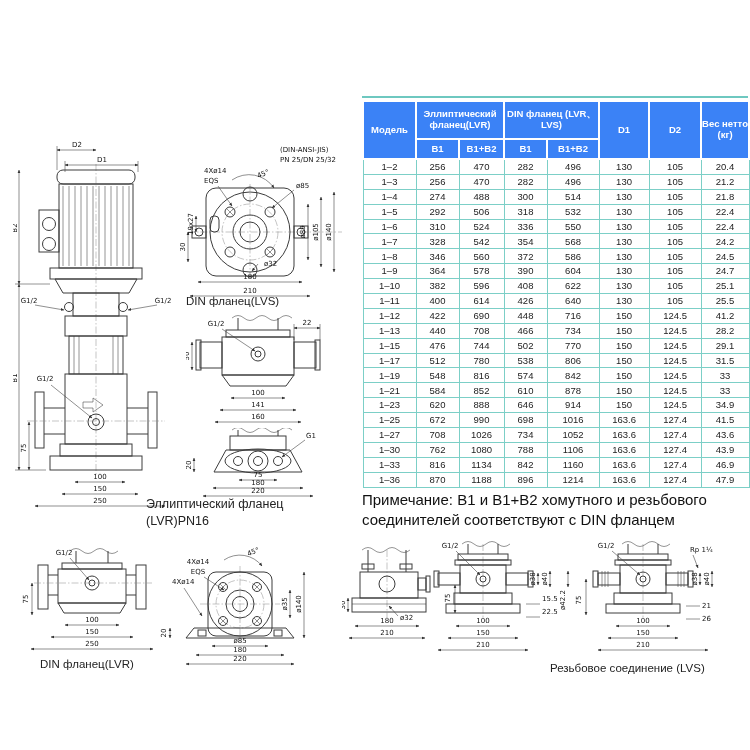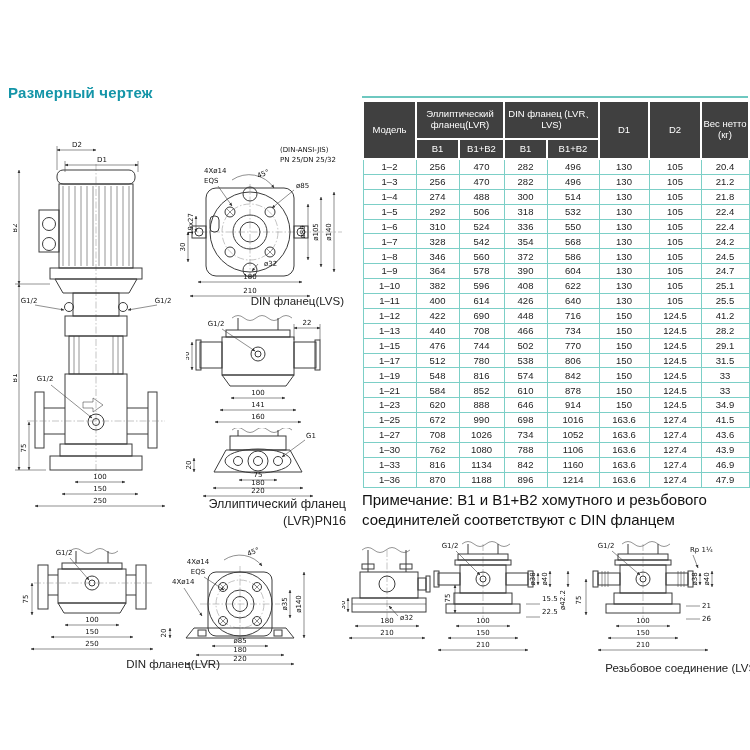--- a/index.html
+++ b/index.html
@@ -1,25 +1,25 @@
 <!DOCTYPE html>
 <html><head>
 <meta charset="utf-8">
 <style>
   html,body{margin:0;padding:0;background:#fff}
   .page{position:relative;width:750px;height:750px;background:#fff;font-family:"Liberation Sans",sans-serif;overflow:hidden}
   .title{position:absolute;left:8px;top:84px;margin:0;font-size:15px;font-weight:bold;color:#1495a8;letter-spacing:.2px}
   .table-wrap{position:absolute;left:362px;top:96px;width:386px;border-top:2px solid #6ec8c0;padding-top:2px}
   .spec-table{border-collapse:collapse;table-layout:fixed;width:386px}
-  .spec-table th{background:#404040;color:#fff;font-size:9.5px;font-weight:normal;border:2px solid #fff;padding:1px 0;line-height:1.15;text-align:center;vertical-align:middle}
+  .spec-table th{background:#3b82f6;color:#fff;font-size:9.5px;font-weight:bold;border:2px solid #fff;padding:1px 0;line-height:1.15;text-align:center;vertical-align:middle}
   .spec-table thead tr:first-child th{height:34px}
   .spec-table thead tr:nth-child(2) th{height:16px}
   .spec-table td{border:1px solid #7ccfc7;text-align:center;font-size:9.5px;color:#222;height:13.9px;padding:0;line-height:1;vertical-align:middle}
   .note{position:absolute;left:362px;top:490px;width:380px;font-size:15px;color:#111;line-height:1.3}
-  .caption{position:absolute;text-align:right;font-size:11.5px;color:#222}
+  .caption{position:absolute;text-align:left;font-size:11.5px;color:#222}
   .caption.big{font-size:12.5px;line-height:17px}
   .drawing{position:absolute}
   svg text{font-family:"DejaVu Sans",sans-serif;font-size:7px;fill:#111}
   .outline{fill:none;stroke:#3c3c3c;stroke-width:1}
   .thin{fill:none;stroke:#3c3c3c;stroke-width:.55}
   .dim{fill:none;stroke:#444;stroke-width:.6}
   .cl{fill:none;stroke:#888;stroke-width:.5;stroke-dasharray:7 2 1.5 2}
 </style>
 </head>
 <body>
@@ -27,21 +27,20 @@
 <div class="page">
 
   <svg width="0" height="0" style="position:absolute">
     <defs>
       <marker id="ar" viewBox="0 0 10 10" refX="9" refY="5" markerWidth="6" markerHeight="6" orient="auto-start-reverse">
         <path d="M0,1 L10,5 L0,9 z" fill="#333"></path>
       </marker>
     </defs>
   </svg>
 
-  <h1 class="title">Размерный чертеж</h1>
 
   <div class="table-wrap">
     <table class="spec-table">
       <colgroup>
         <col style="width:53px">
           <col style="width:43px">
           <col style="width:45px">
           <col style="width:43px">
         <col style="width:52px">
           <col style="width:50px">

